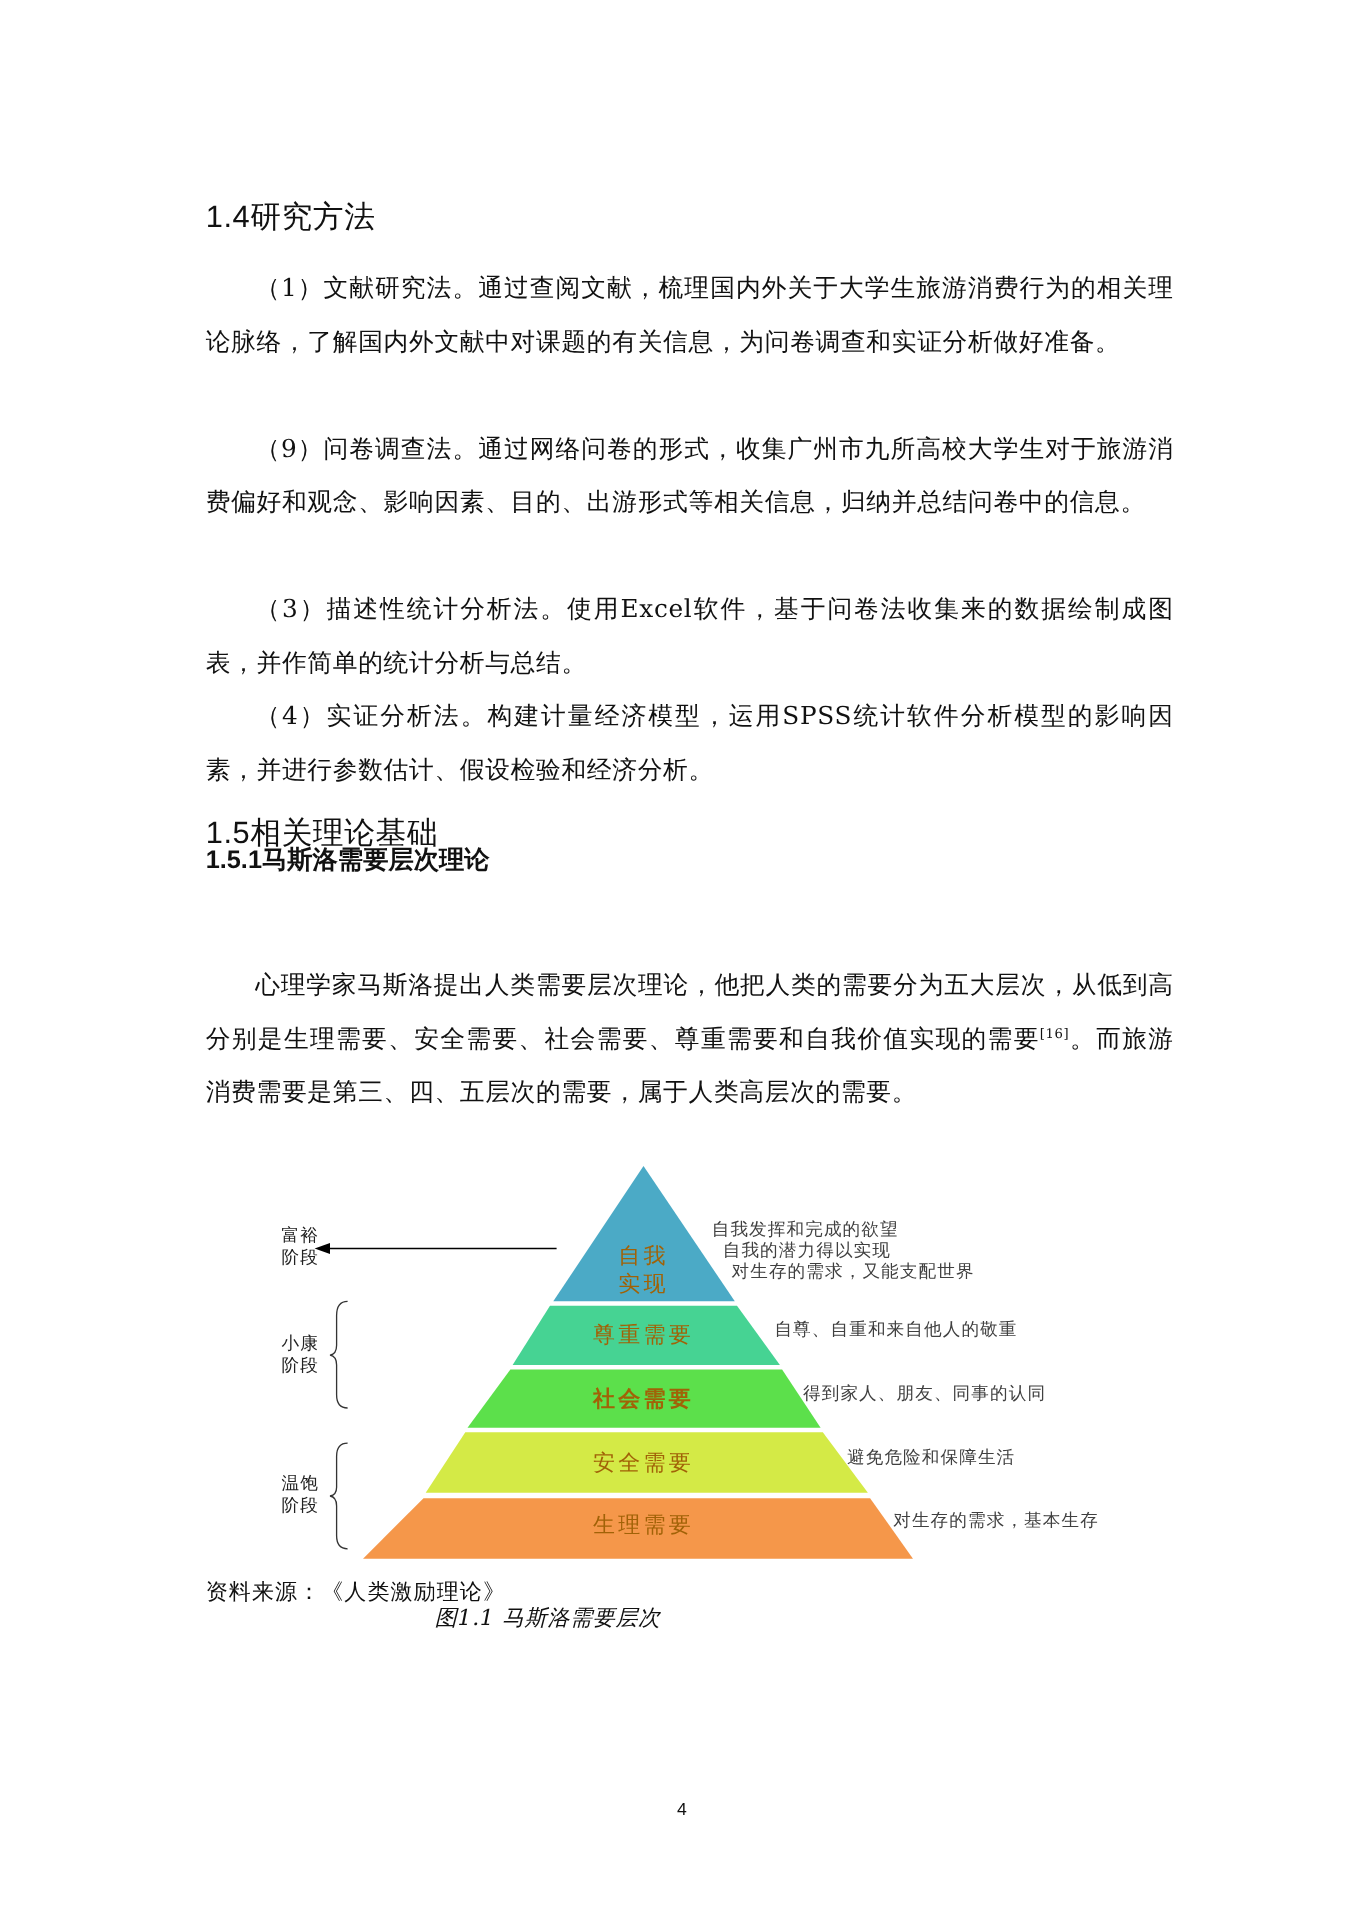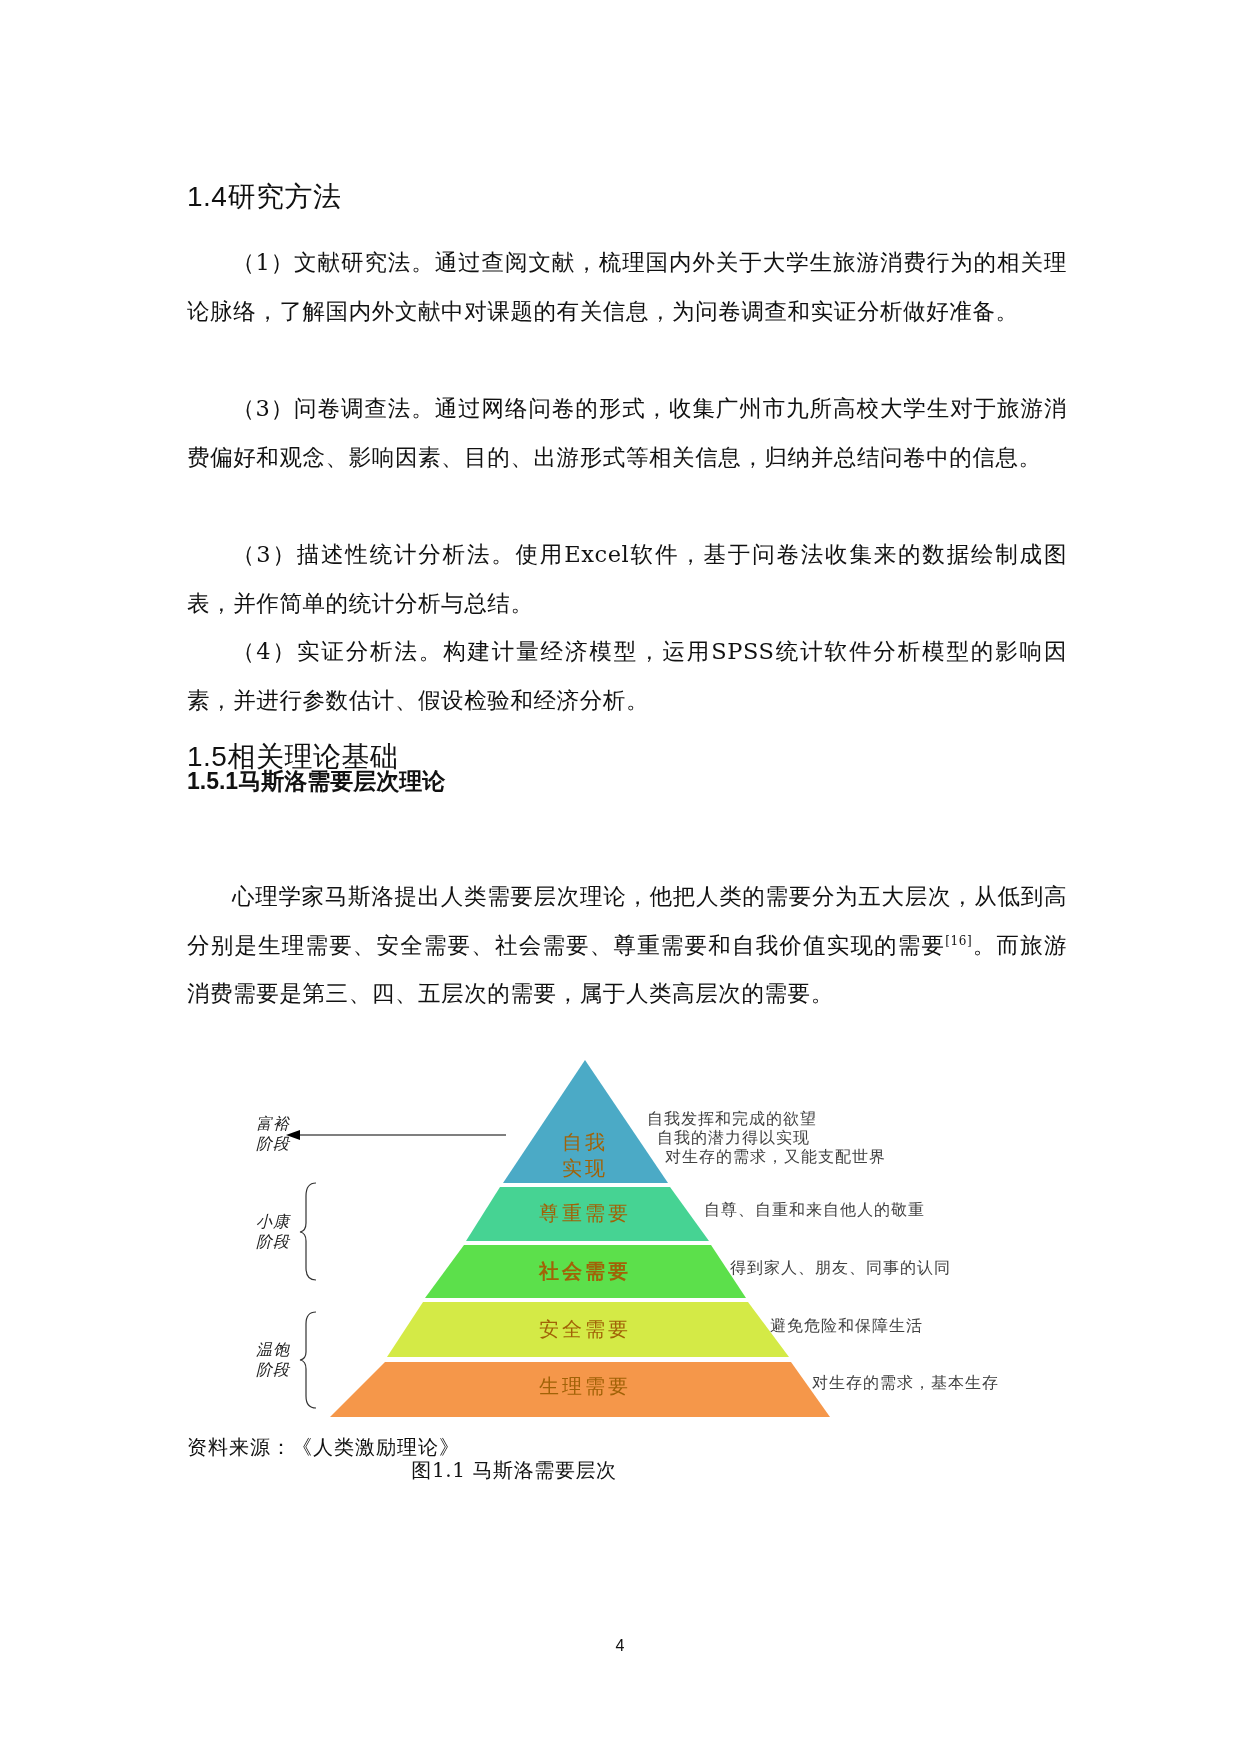--- a/index.html
+++ b/index.html
@@ -7,32 +7,32 @@
     .serif { font-family: "DejaVu Serif", "Liberation Serif", serif; }
     .sans { font-family: "Liberation Sans", "DejaVu Sans", sans-serif; }
     .h2 { position: absolute; left: 187px; font-size: 28px; font-weight: normal; margin: 0; letter-spacing: 0.5px; }
     .h3 { position: absolute; left: 187px; font-size: 23px; margin: 0; }
     .para { position: absolute; left: 187px; width: 880px; font-size: 22.5px; line-height: 48.6px; margin: 0; text-align: justify; text-indent: 2em; letter-spacing: 0.6px; }
     .para sup { font-size: 12px; vertical-align: super; line-height: 0; }
     .figure { position: absolute; left: 240px; top: 1040px; width: 840px; height: 400px; }
     .figure svg { position: absolute; left: 0; top: 0; }
     .tier-label { position: absolute; font-size: 20px; color: #a16207; text-align: center; letter-spacing: 3px; }
     .desc { position: absolute; font-size: 16px; color: #404040; letter-spacing: 1px; white-space: nowrap; line-height: 19px; }
-    .stage { position: absolute; font-size: 16px; color: #222; line-height: 20px; letter-spacing: 1px; font-style: italic; }
-    .caption { position: absolute; left: 16px; width: 996px; top: 1457px; text-align: center; font-size: 20px; letter-spacing: 0.6px; }
+    .stage { position: absolute; font-size: 16px; color: #222; line-height: 20px; letter-spacing: 1px; }
+    .caption { position: absolute; left: 0; width: 996px; top: 1457px; text-align: center; font-size: 20px; letter-spacing: 0.6px; font-style: italic; }
     .source { position: absolute; left: 187px; top: 1434px; font-size: 20px; letter-spacing: 1px; }
     .pagenum { position: absolute; left: 0; width: 1240px; top: 1637px; text-align: center; font-size: 16px; }
   </style>
 </head>
 <body>
 
 <h2 class="h2 sans" style="top:178px;">1.4研究方法</h2>
 
 <p class="para serif" style="top:238px;">（1）文献研究法。通过查阅文献，梳理国内外关于大学生旅游消费行为的相关理论脉络，了解国内外文献中对课题的有关信息，为问卷调查和实证分析做好准备。</p>
-<p class="para serif" style="top:384px;">（3）问卷调查法。通过网络问卷的形式，收集广州市九所高校大学生对于旅游消费偏好和观念、影响因素、目的、出游形式等相关信息，归纳并总结问卷中的信息。</p>
+<p class="para serif" style="top:384px;">（9）问卷调查法。通过网络问卷的形式，收集广州市九所高校大学生对于旅游消费偏好和观念、影响因素、目的、出游形式等相关信息，归纳并总结问卷中的信息。</p>
 <p class="para serif" style="top:530px;">（3）描述性统计分析法。使用Excel软件，基于问卷法收集来的数据绘制成图表，并作简单的统计分析与总结。</p>
 <p class="para serif" style="top:627px;">（4）实证分析法。构建计量经济模型，运用SPSS统计软件分析模型的影响因素，并进行参数估计、假设检验和经济分析。</p>
 
 <h2 class="h2 sans" style="top:738px;">1.5相关理论基础</h2>
 <h3 class="h3 sans" style="top:766px;">1.5.1马斯洛需要层次理论</h3>
 
 <p class="para serif" style="top:872px;"><span>心理学家马斯洛提出人类需要层次理论，他把人类的需要分为五大层次，从低到高分别是生理需要、安全需要、社会需要、尊重需要和自我价值实现的需要</span><sup>[16]</sup><span>。而旅游消费需要是第三、四、五层次的需要，属于人类高层次的需要。</span></p>
 
 <div class="figure sans">
   <svg width="840" height="400" viewBox="0 0 840 400">

